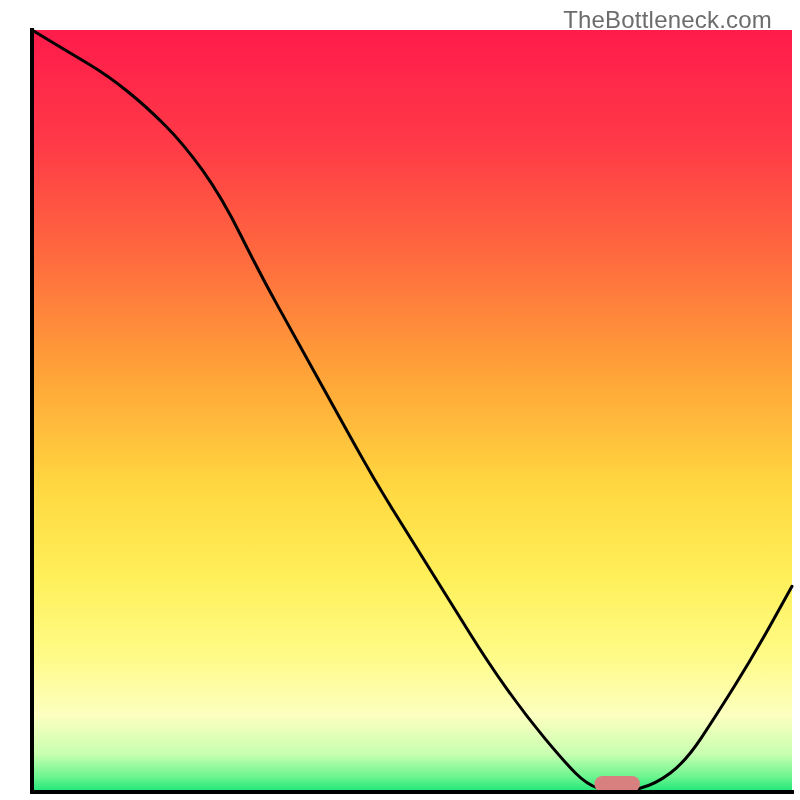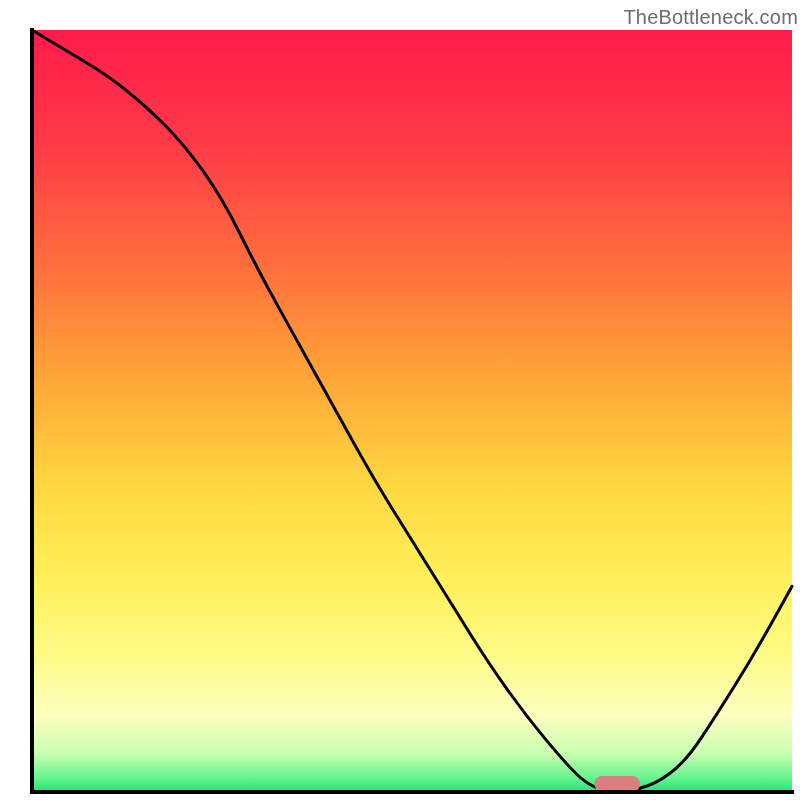--- a/index.html
+++ b/index.html
@@ -12,23 +12,23 @@
     overflow: hidden;
   }
   .canvas {
     position: relative;
     width: 800px;
     height: 800px;
   }
   .watermark {
     position: absolute;
     top: 6px;
-    right: 2px;
+    right: 28px;
     color: #6c6c6c;
-    font-size: 20px;
+    font-size: 24px;
     font-weight: 400;
     letter-spacing: 0.2px;
   }
   svg {
     display: block;
   }
 </style>
 </head>
 <body>
 

